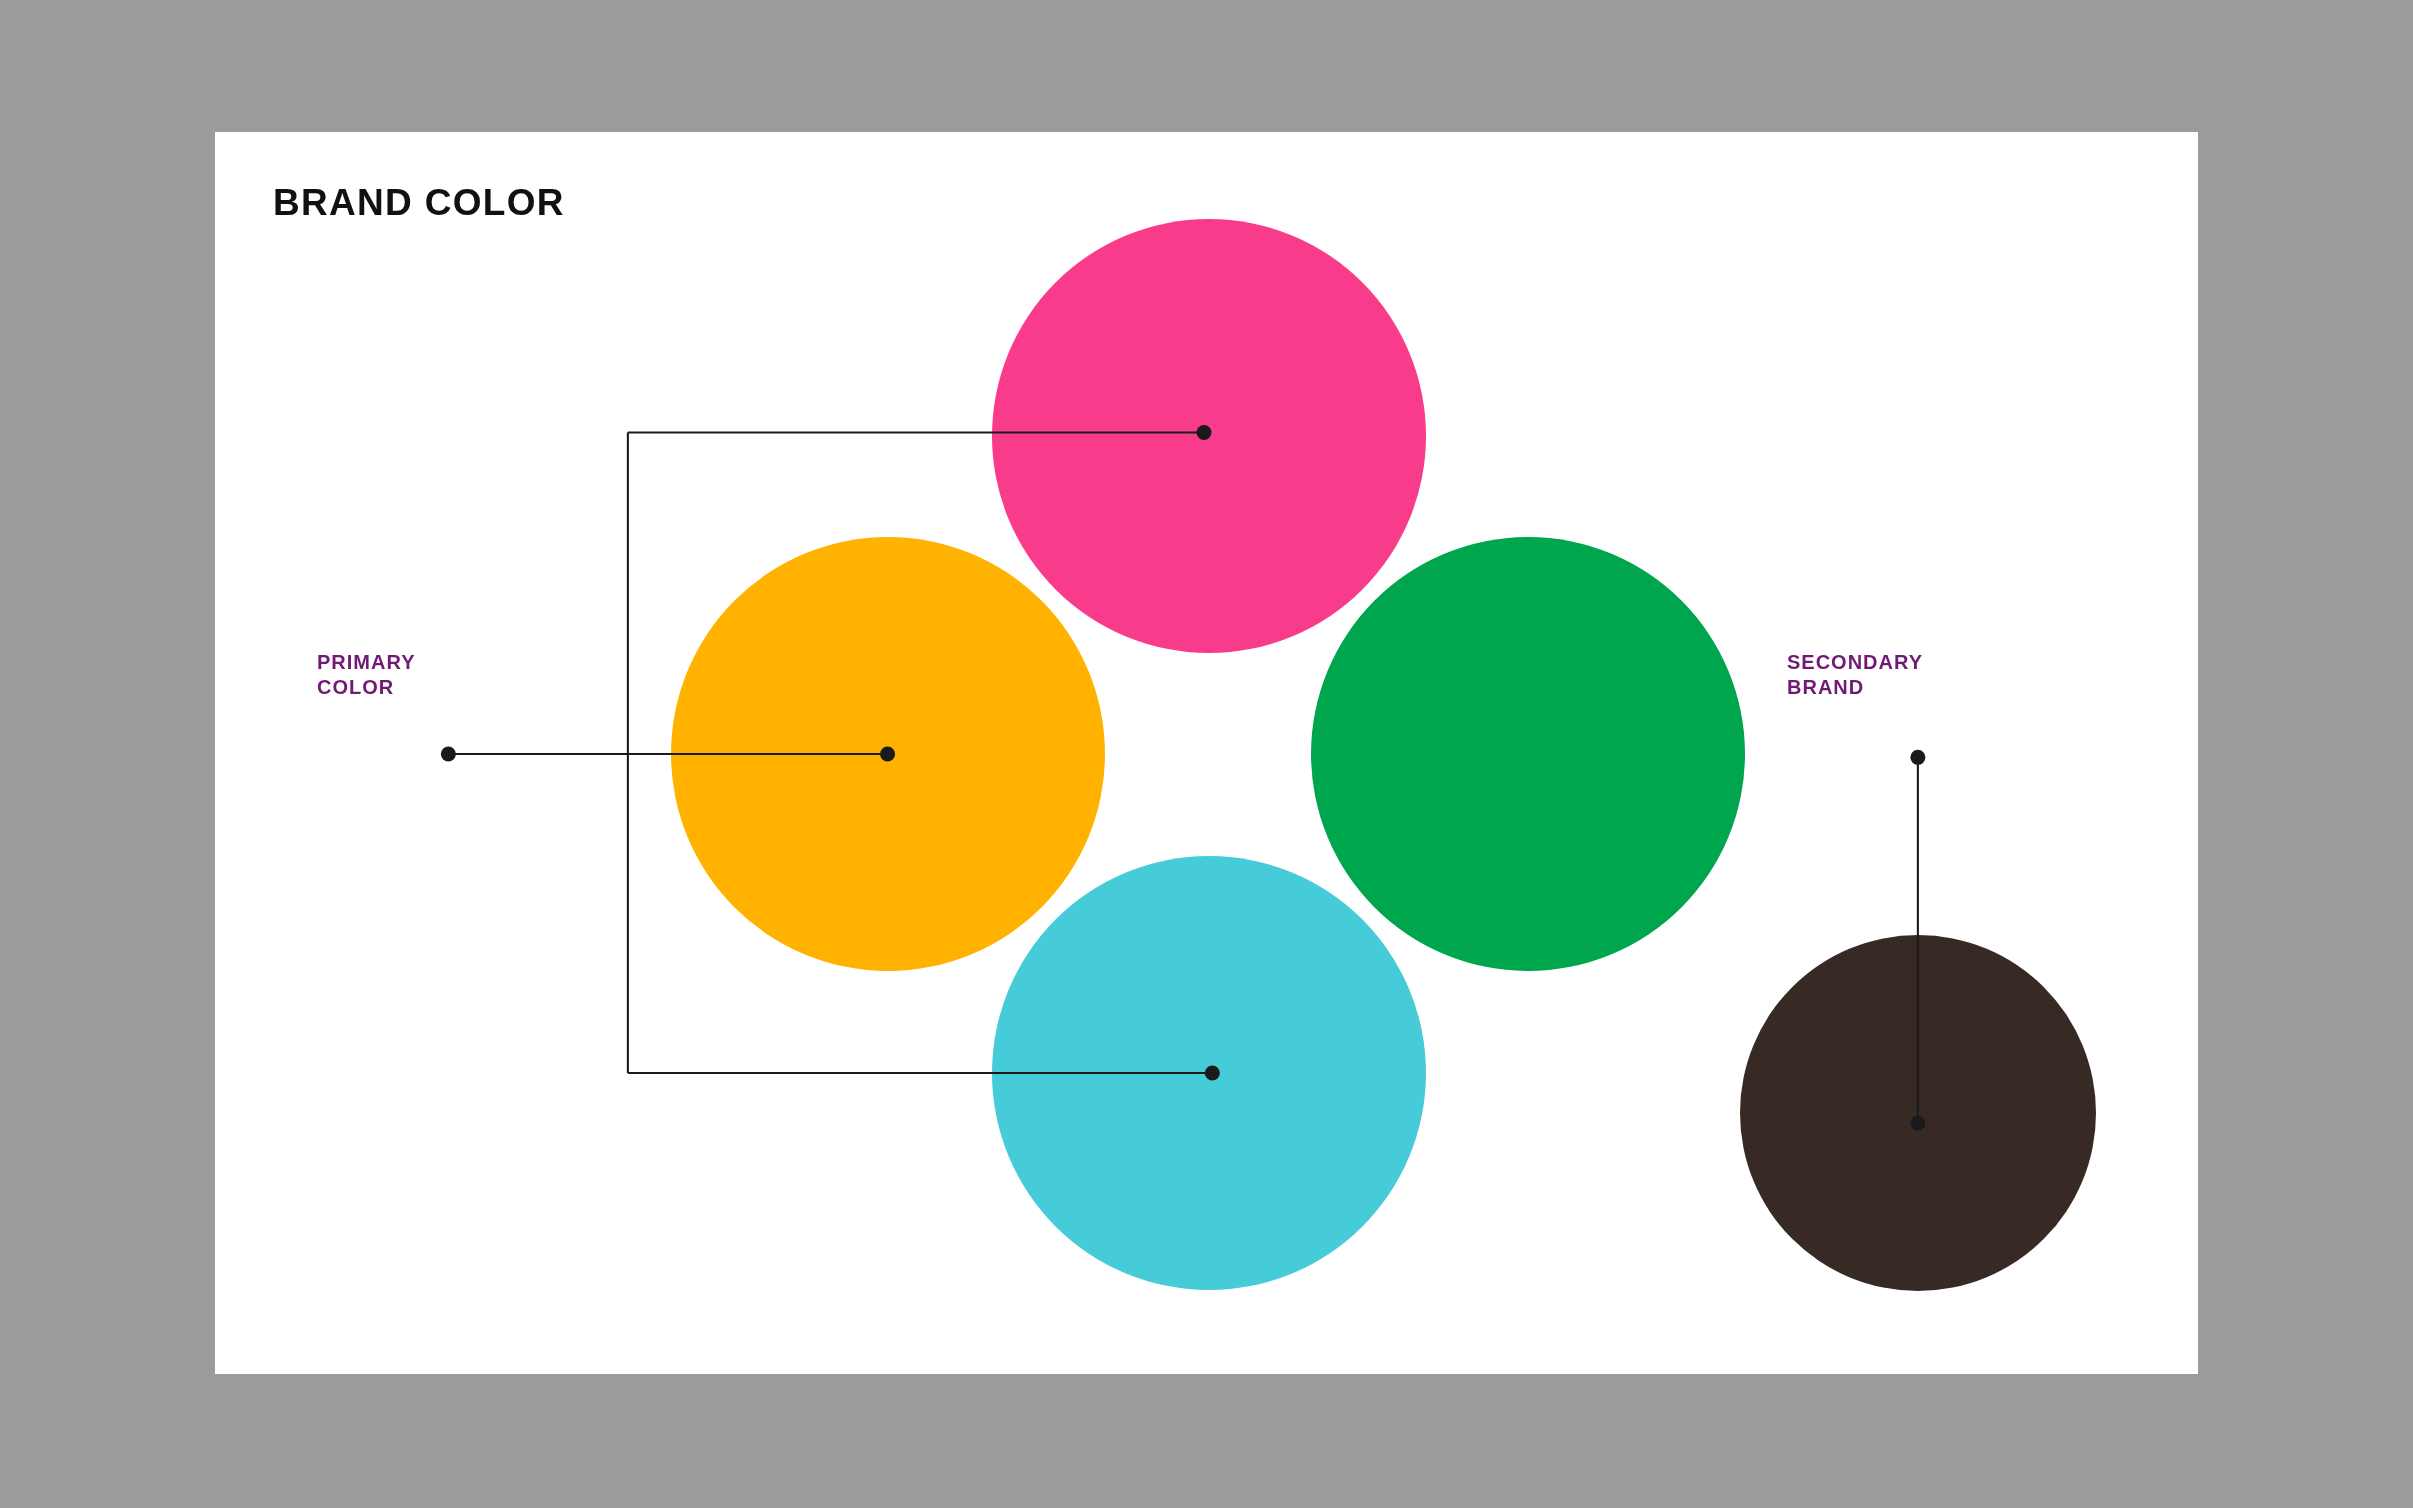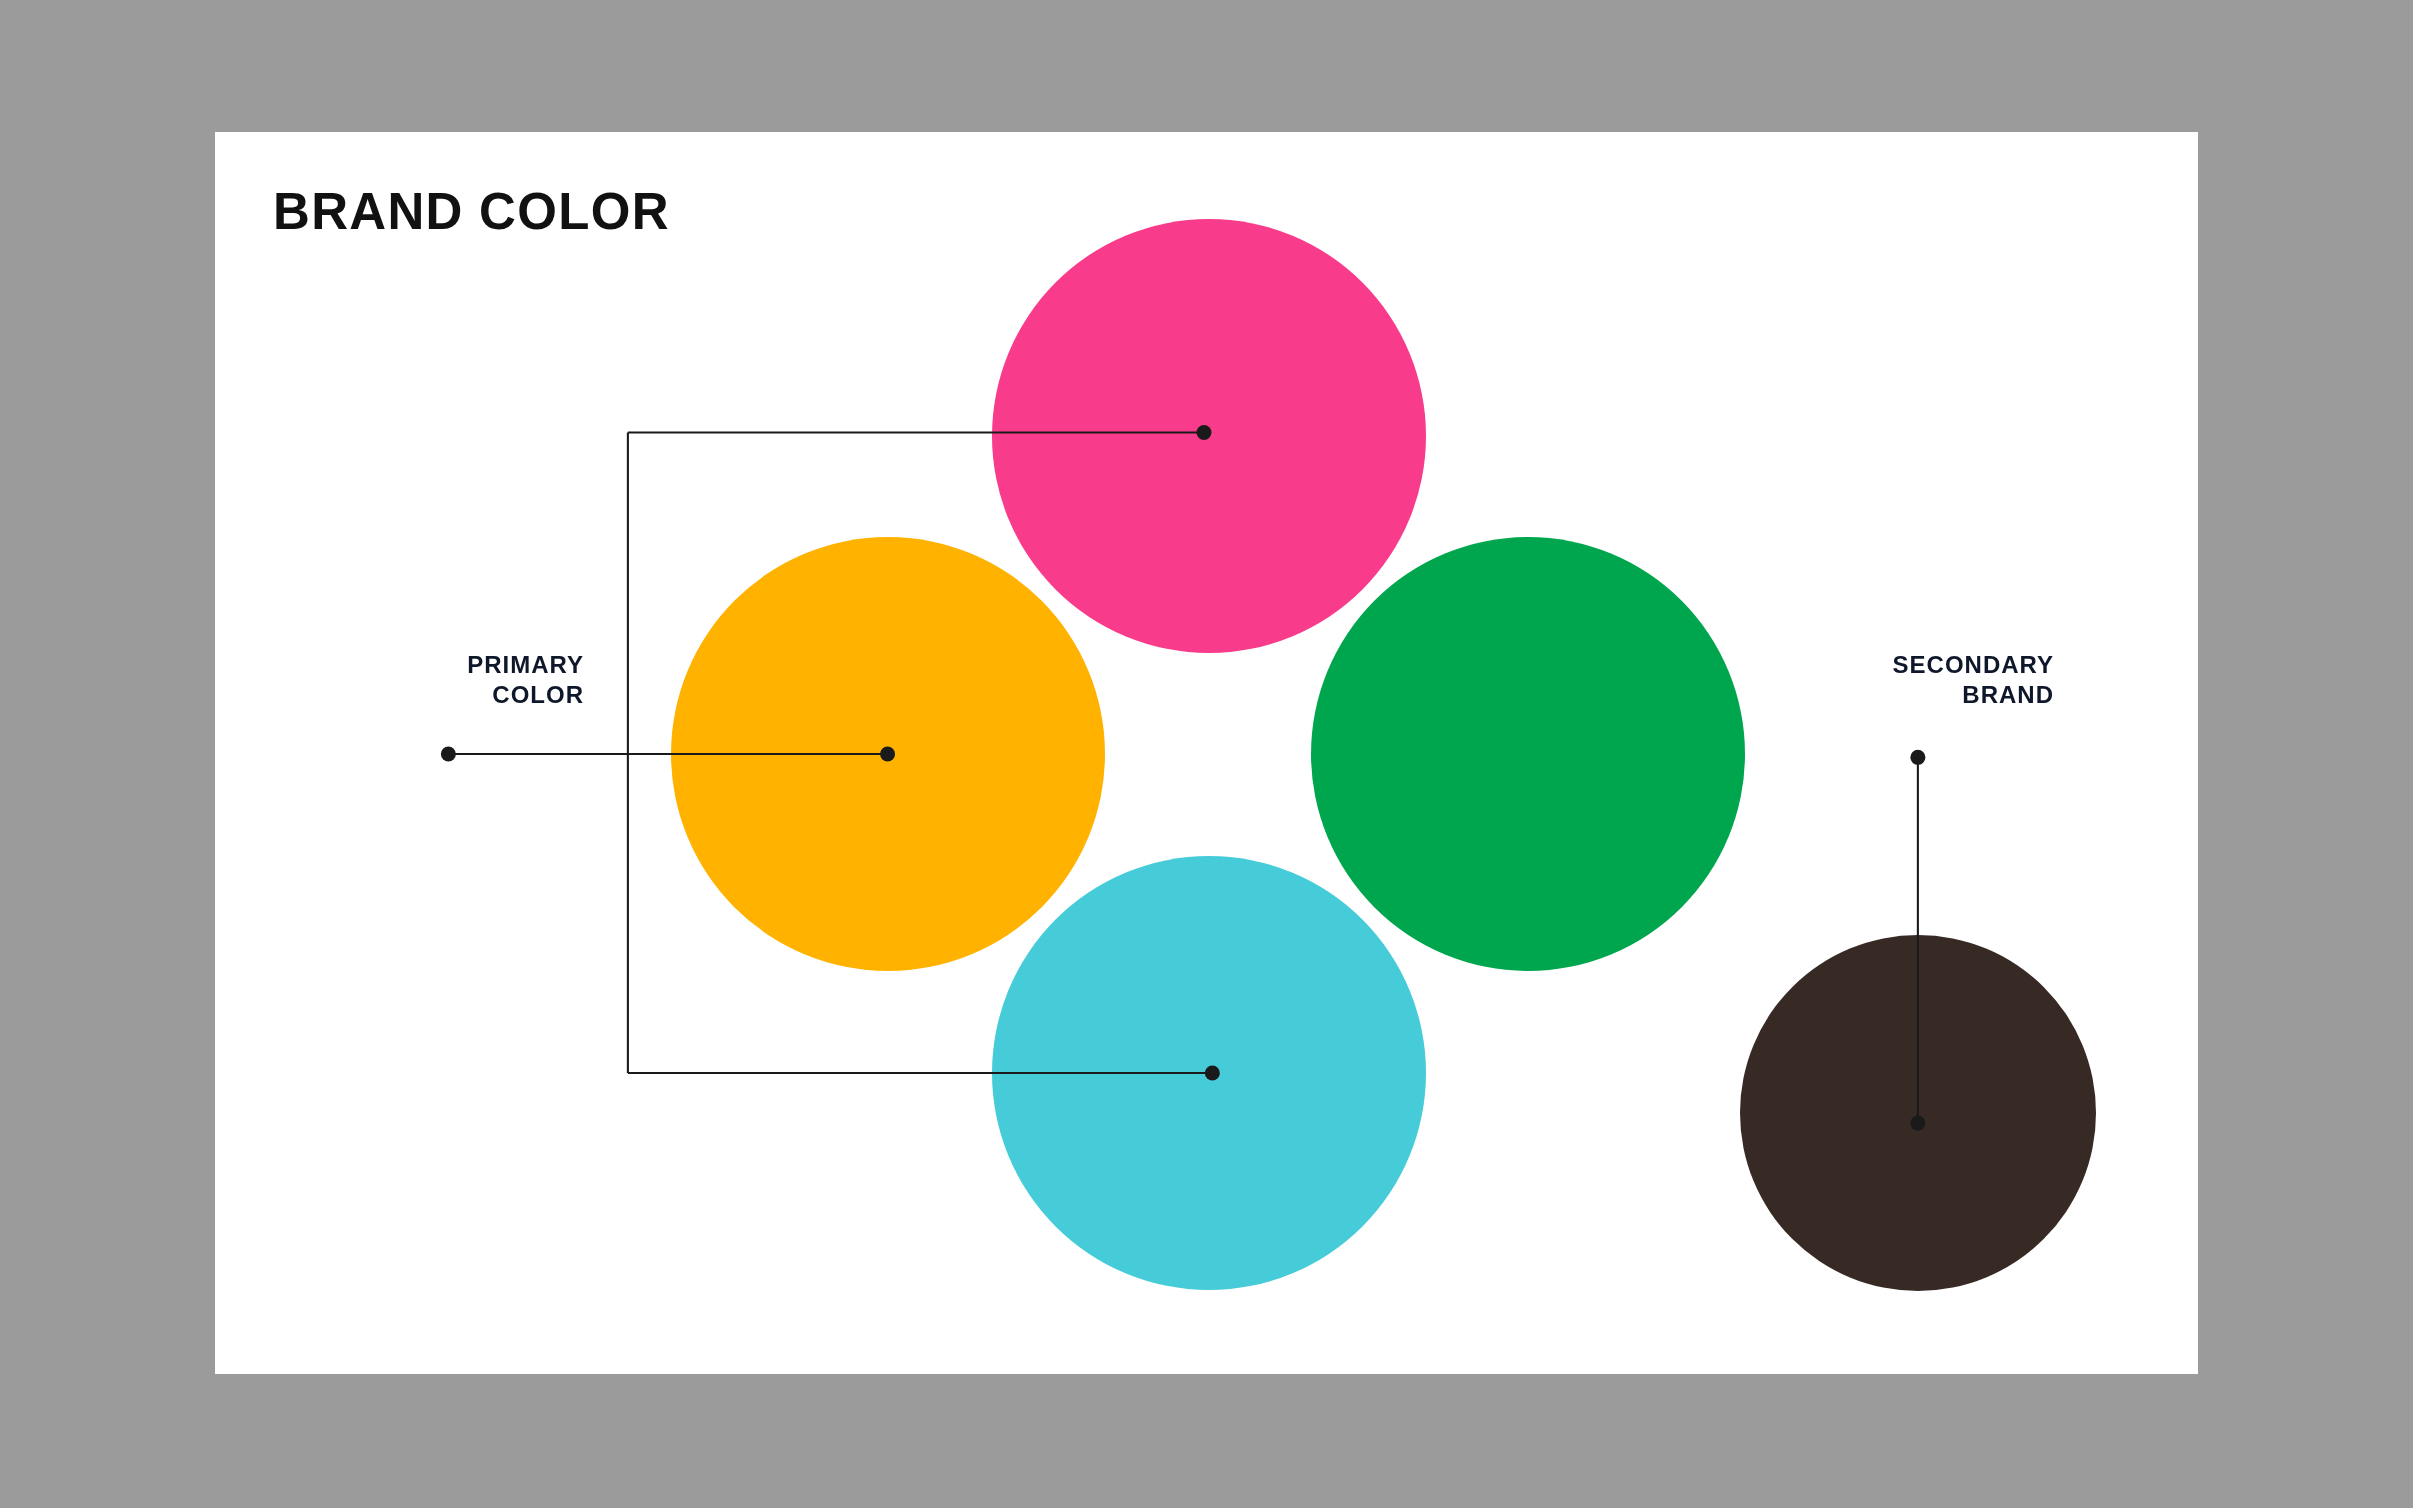--- a/index.html
+++ b/index.html
@@ -28,21 +28,21 @@
     width: 1983px;
     height: 1242px;
     background: #ffffff;
   }
 
   
   .slide-title {
     position: absolute;
     left: 58px;
     top: 50px;
-    font-size: 51px;
+    font-size: 37px;
     font-weight: bold;
     letter-spacing: 1.3px;
     color: #111111;
     white-space: nowrap;
   }
 
   
   .swatch-layer {
     position: absolute;
     inset: 0;
@@ -58,26 +58,26 @@
     left: 0;
     top: 0;
     width: 2413px;
     height: 1508px;
     overflow: visible;
   }
 
   
   .caption {
     position: absolute;
-    text-align: right;
-    font-size: 24px;
+    text-align: left;
+    font-size: 20px;
     font-weight: bold;
     letter-spacing: 1px;
     line-height: 1.25;
-    color: #0f172a;
+    color: #701a75;
     white-space: pre-line;
   }
   .caption-primary {
     left: 317px;
     top: 650px;
     width: 267px;
   }
   .caption-secondary {
     left: 1787px;
     top: 650px;

